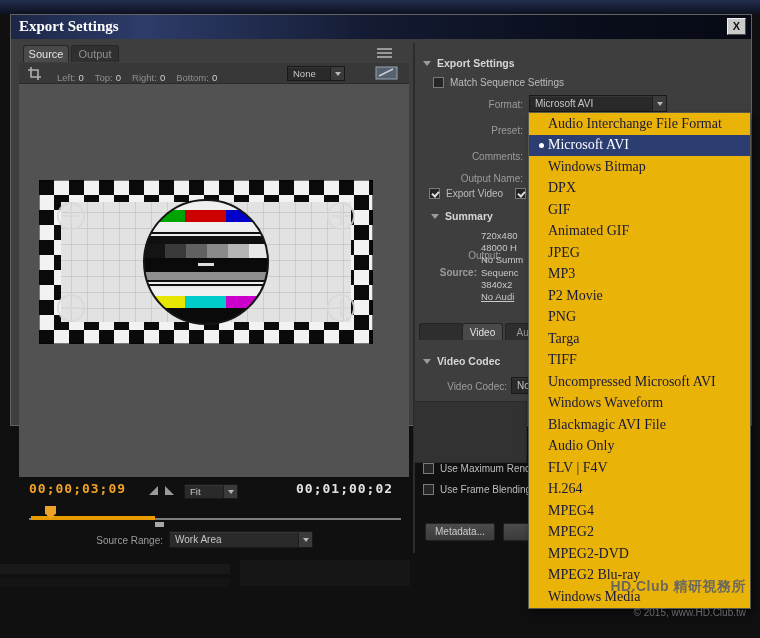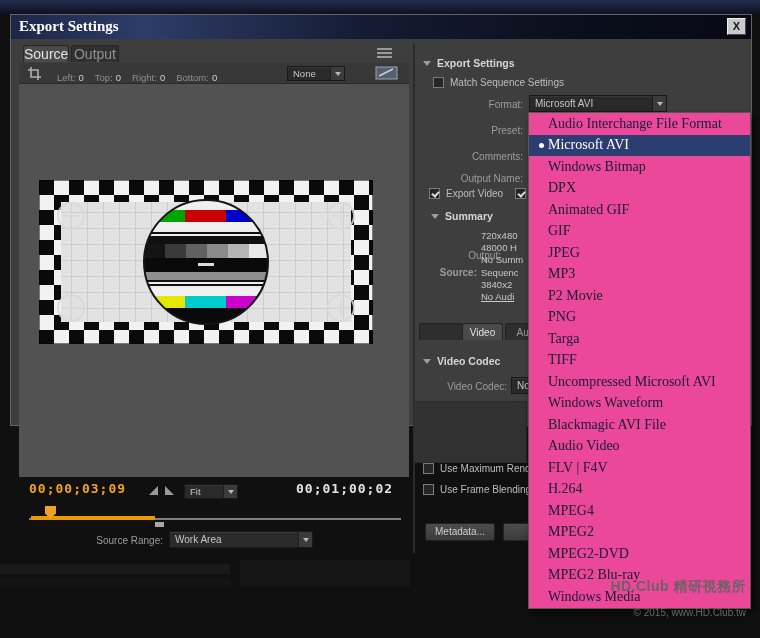--- a/index.html
+++ b/index.html
@@ -17,21 +17,21 @@
             background:#3e3e3e; border:1px solid #636363; z-index:1; }
   #titlebar { position:absolute; left:0; top:0; right:0; height:24px;
               background:linear-gradient(90deg,#1c2747 0%,#2d3c69 18%,#141b33 48%,#0a0e1c 78%,#070a14 100%); }
   #title-text { position:absolute; left:8px; top:3px; color:#ffffff; font-weight:bold;
                 font-size:15px; font-family:"Liberation Serif", serif; }
   #close-btn { position:absolute; right:5px; top:3px; width:19px; height:17px;
                background:#c9c9c9; border:1px solid; border-color:#f2f2f2 #4c4c4c #4c4c4c #f2f2f2;
                color:#111; font:bold 11px "Liberation Sans",sans-serif; text-align:center; line-height:15px; cursor:pointer; }
 
   
-  .ltab { position:absolute; height:17px; font-size:14px; text-align:center; line-height:17px;
+  .ltab { position:absolute; height:17px; font-size:11px; text-align:center; line-height:17px;
           border-radius:3px 3px 0 0; border:1px solid #262626; border-bottom:none; }
   .ltab.active { background:#4a4a4a; color:#e2e2e2; }
   .ltab.inactive { background:#303030; color:#909090; }
   #panel-menu { position:absolute; left:366px; top:33px; width:15px; height:11px; }
   #panel-menu span { display:block; height:2px; background:#9a9a9a; margin-bottom:2px; }
 
   #crop-bar { position:absolute; left:8px; top:48px; width:390px; height:21px;
               background:#383838; border-bottom:1px solid #2a2a2a; }
   .crop-fields { position:absolute; left:38px; top:4px; display:flex; gap:11px; }
   .cf-lbl { color:#8f8f8f; font-size:9.5px; }
@@ -79,21 +79,21 @@
                        border-left:2px solid #e0e0e0; border-bottom:2px solid #e0e0e0; transform:rotate(-48deg); }
   .ptab { position:absolute; height:17px; width:41px; font-size:10px; text-align:center; line-height:17px;
           border-radius:3px 3px 0 0; border:1px solid #242424; border-bottom:none; }
   .ptab.active { background:#4a4a4a; color:#e2e2e2; }
   .ptab.inactive { background:#2e2e2e; color:#9a9a9a; }
   .darkbox { position:absolute; background:#323232; border:1px solid #2a2a2a; }
   .btn { position:absolute; height:18px; background:linear-gradient(#4c4c4c,#3b3b3b); border:1px solid #222;
          border-radius:2px; color:#cccccc; font-size:10px; text-align:center; line-height:16px; cursor:pointer; }
 
   
-  #format-dropdown { position:absolute; left:528px; top:112px; width:223px; background:#ec4899;
+  #format-dropdown { position:absolute; left:528px; top:112px; width:223px; background:#eab308;
                      border:1px solid #58584e; z-index:30; box-shadow:3px 4px 8px rgba(0,0,0,.55); }
   .dd-item { display:flex; align-items:center; height:21.5px; padding-left:5px;
              font-family:"Liberation Serif", serif; font-size:14px; color:#18183a; cursor:pointer; white-space:nowrap; }
   .dd-item.selected { background:#2c3d72; color:#ffffff; }
   .dd-bullet { width:14px; flex:none; display:flex; align-items:center; justify-content:center; }
   .dd-item.selected .dd-bullet::after { content:""; width:5px; height:5px; border-radius:50%; background:#fff; }
 
   
   #watermark { position:absolute; right:14px; top:578px; text-align:right; z-index:40; }
   #wm-line1 { font-size:14px; font-weight:bold; color:rgba(100,100,100,.95); letter-spacing:.5px; }
@@ -315,28 +315,28 @@
     <div class="dd-item">
       <span class="dd-bullet"></span>
       <span class="dd-label">Windows Bitmap</span>
     </div>
     <div class="dd-item">
       <span class="dd-bullet"></span>
       <span class="dd-label">DPX</span>
     </div>
     <div class="dd-item">
       <span class="dd-bullet"></span>
+      <span class="dd-label">GIF</span>
+    </div>
+    <div class="dd-item">
+      <span class="dd-bullet"></span>
       <span class="dd-label">Animated GIF</span>
     </div>
     <div class="dd-item">
       <span class="dd-bullet"></span>
-      <span class="dd-label">GIF</span>
-    </div>
-    <div class="dd-item">
-      <span class="dd-bullet"></span>
       <span class="dd-label">JPEG</span>
     </div>
     <div class="dd-item">
       <span class="dd-bullet"></span>
       <span class="dd-label">MP3</span>
     </div>
     <div class="dd-item">
       <span class="dd-bullet"></span>
       <span class="dd-label">P2 Movie</span>
     </div>
@@ -359,21 +359,21 @@
     <div class="dd-item">
       <span class="dd-bullet"></span>
       <span class="dd-label">Windows Waveform</span>
     </div>
     <div class="dd-item">
       <span class="dd-bullet"></span>
       <span class="dd-label">Blackmagic AVI File</span>
     </div>
     <div class="dd-item">
       <span class="dd-bullet"></span>
-      <span class="dd-label">Audio Video</span>
+      <span class="dd-label">Audio Only</span>
     </div>
     <div class="dd-item">
       <span class="dd-bullet"></span>
       <span class="dd-label">FLV | F4V</span>
     </div>
     <div class="dd-item">
       <span class="dd-bullet"></span>
       <span class="dd-label">H.264</span>
     </div>
     <div class="dd-item">

